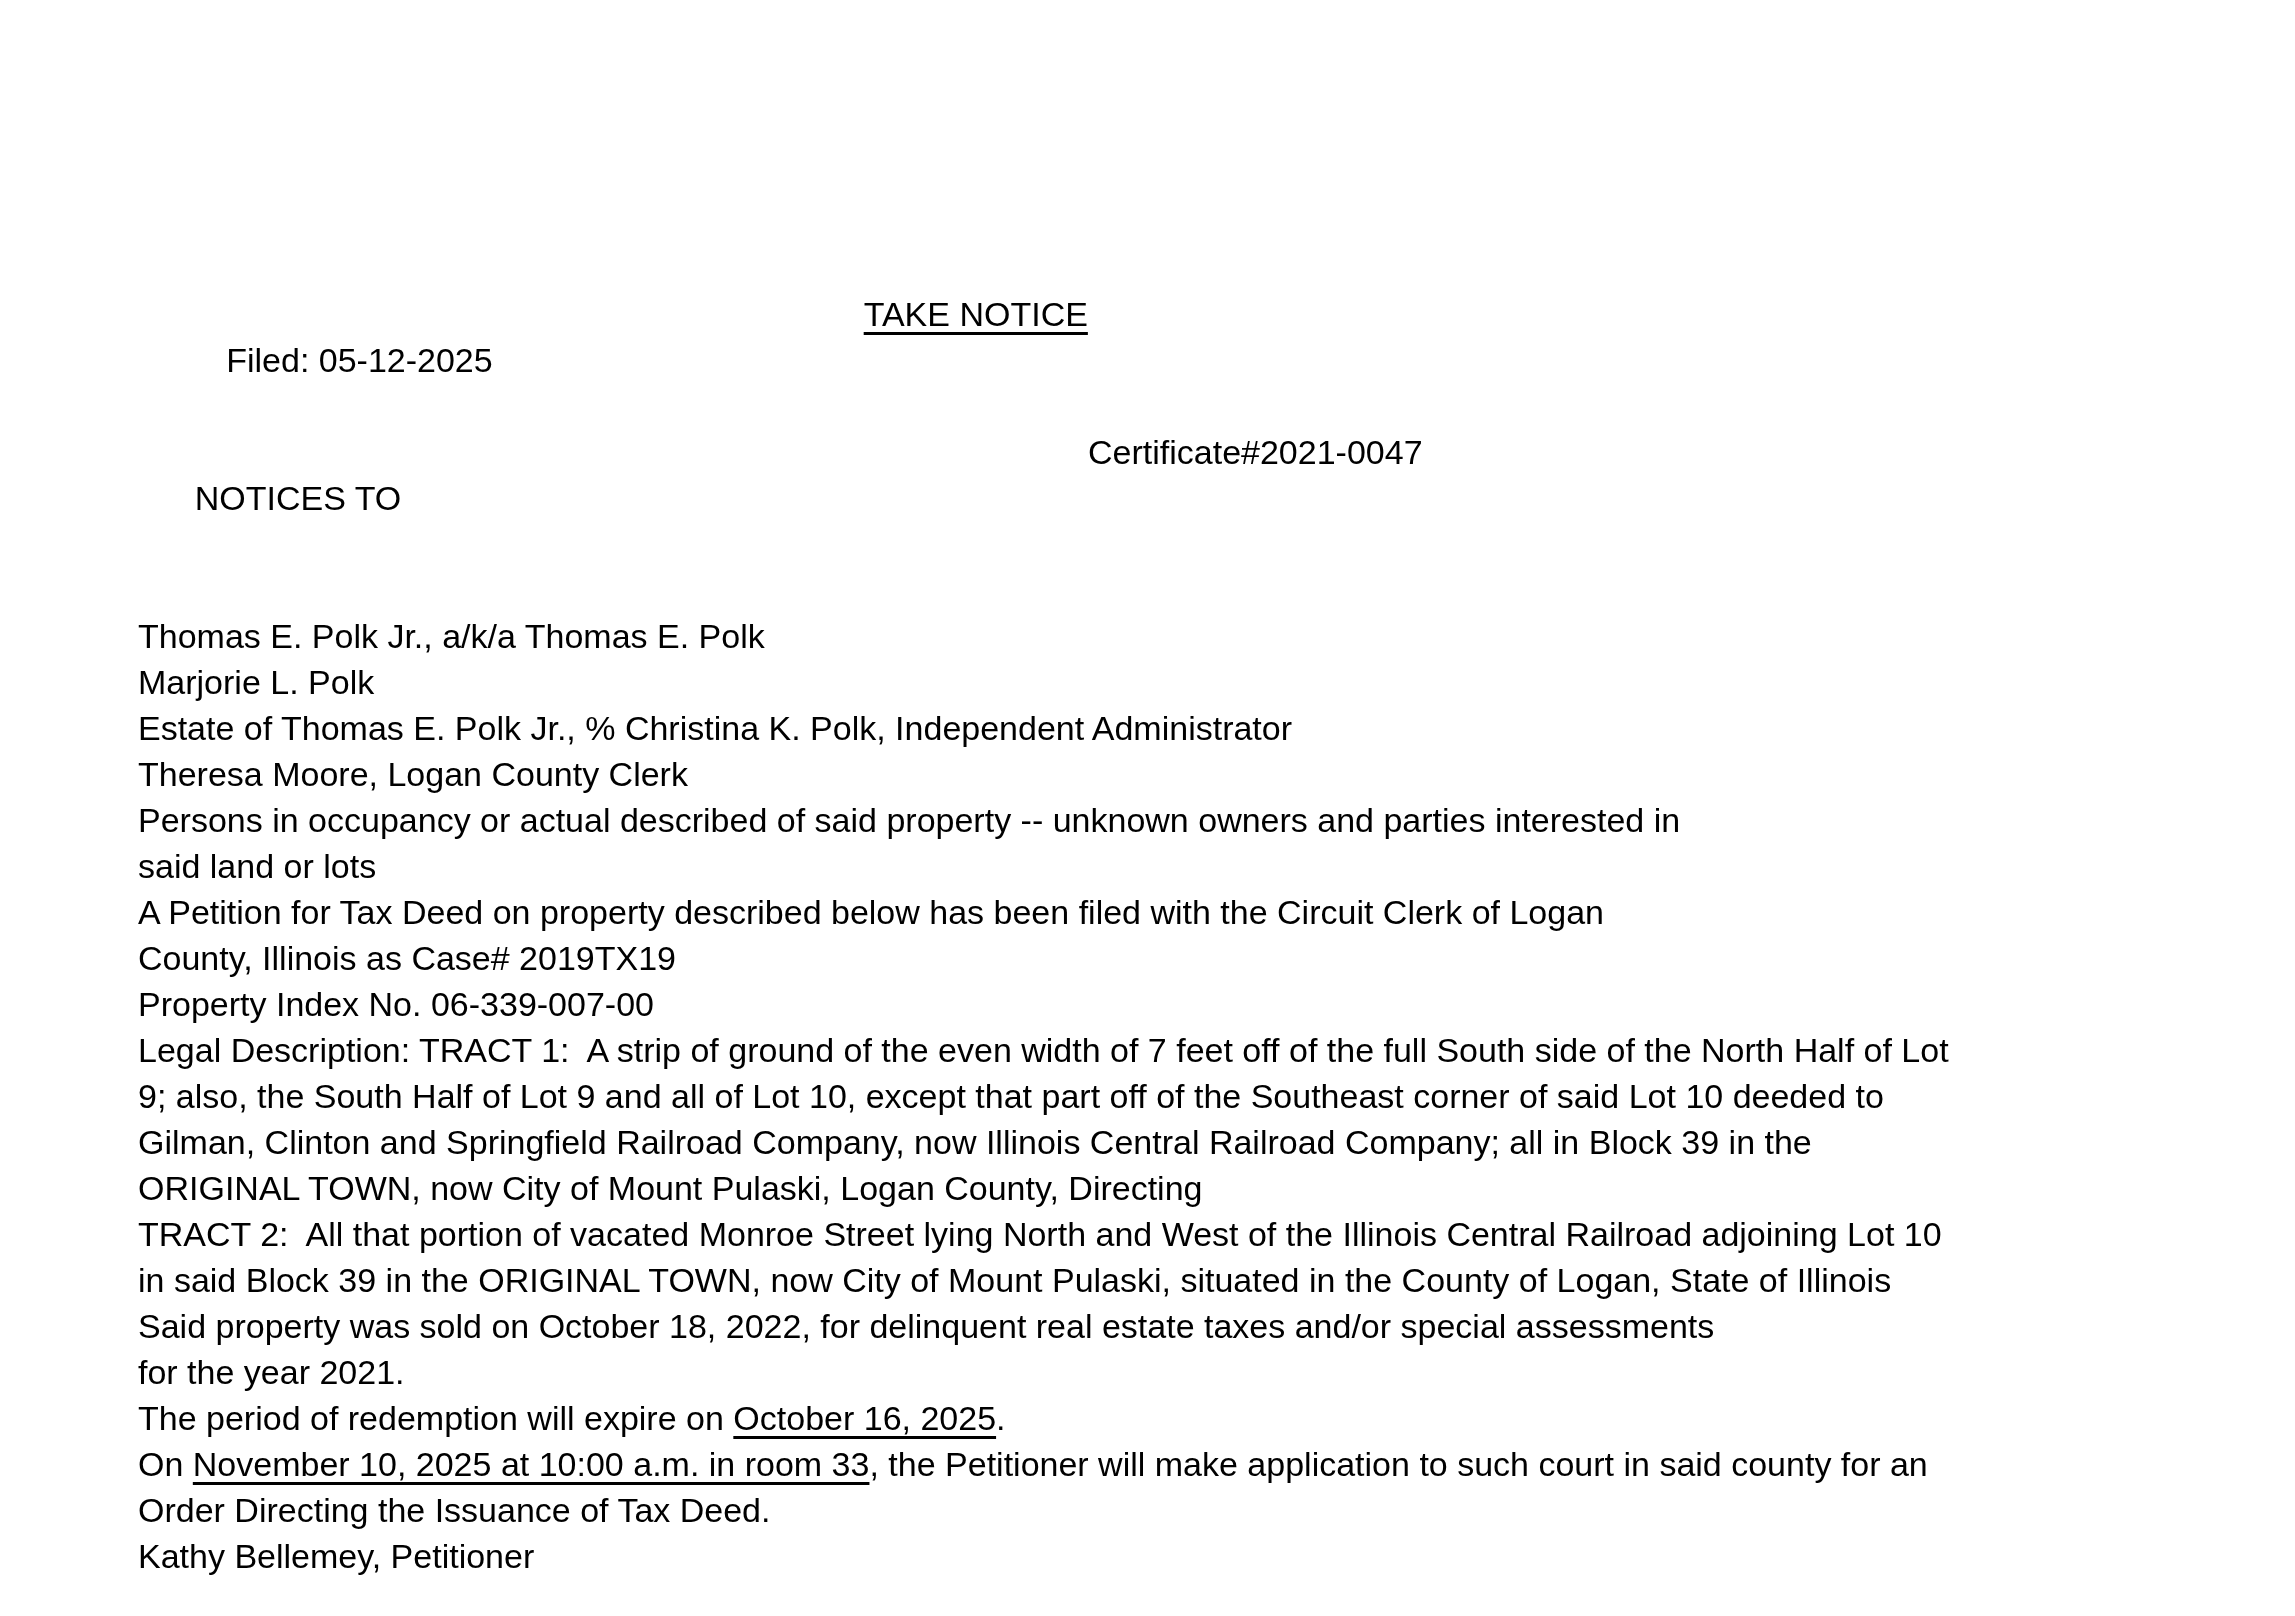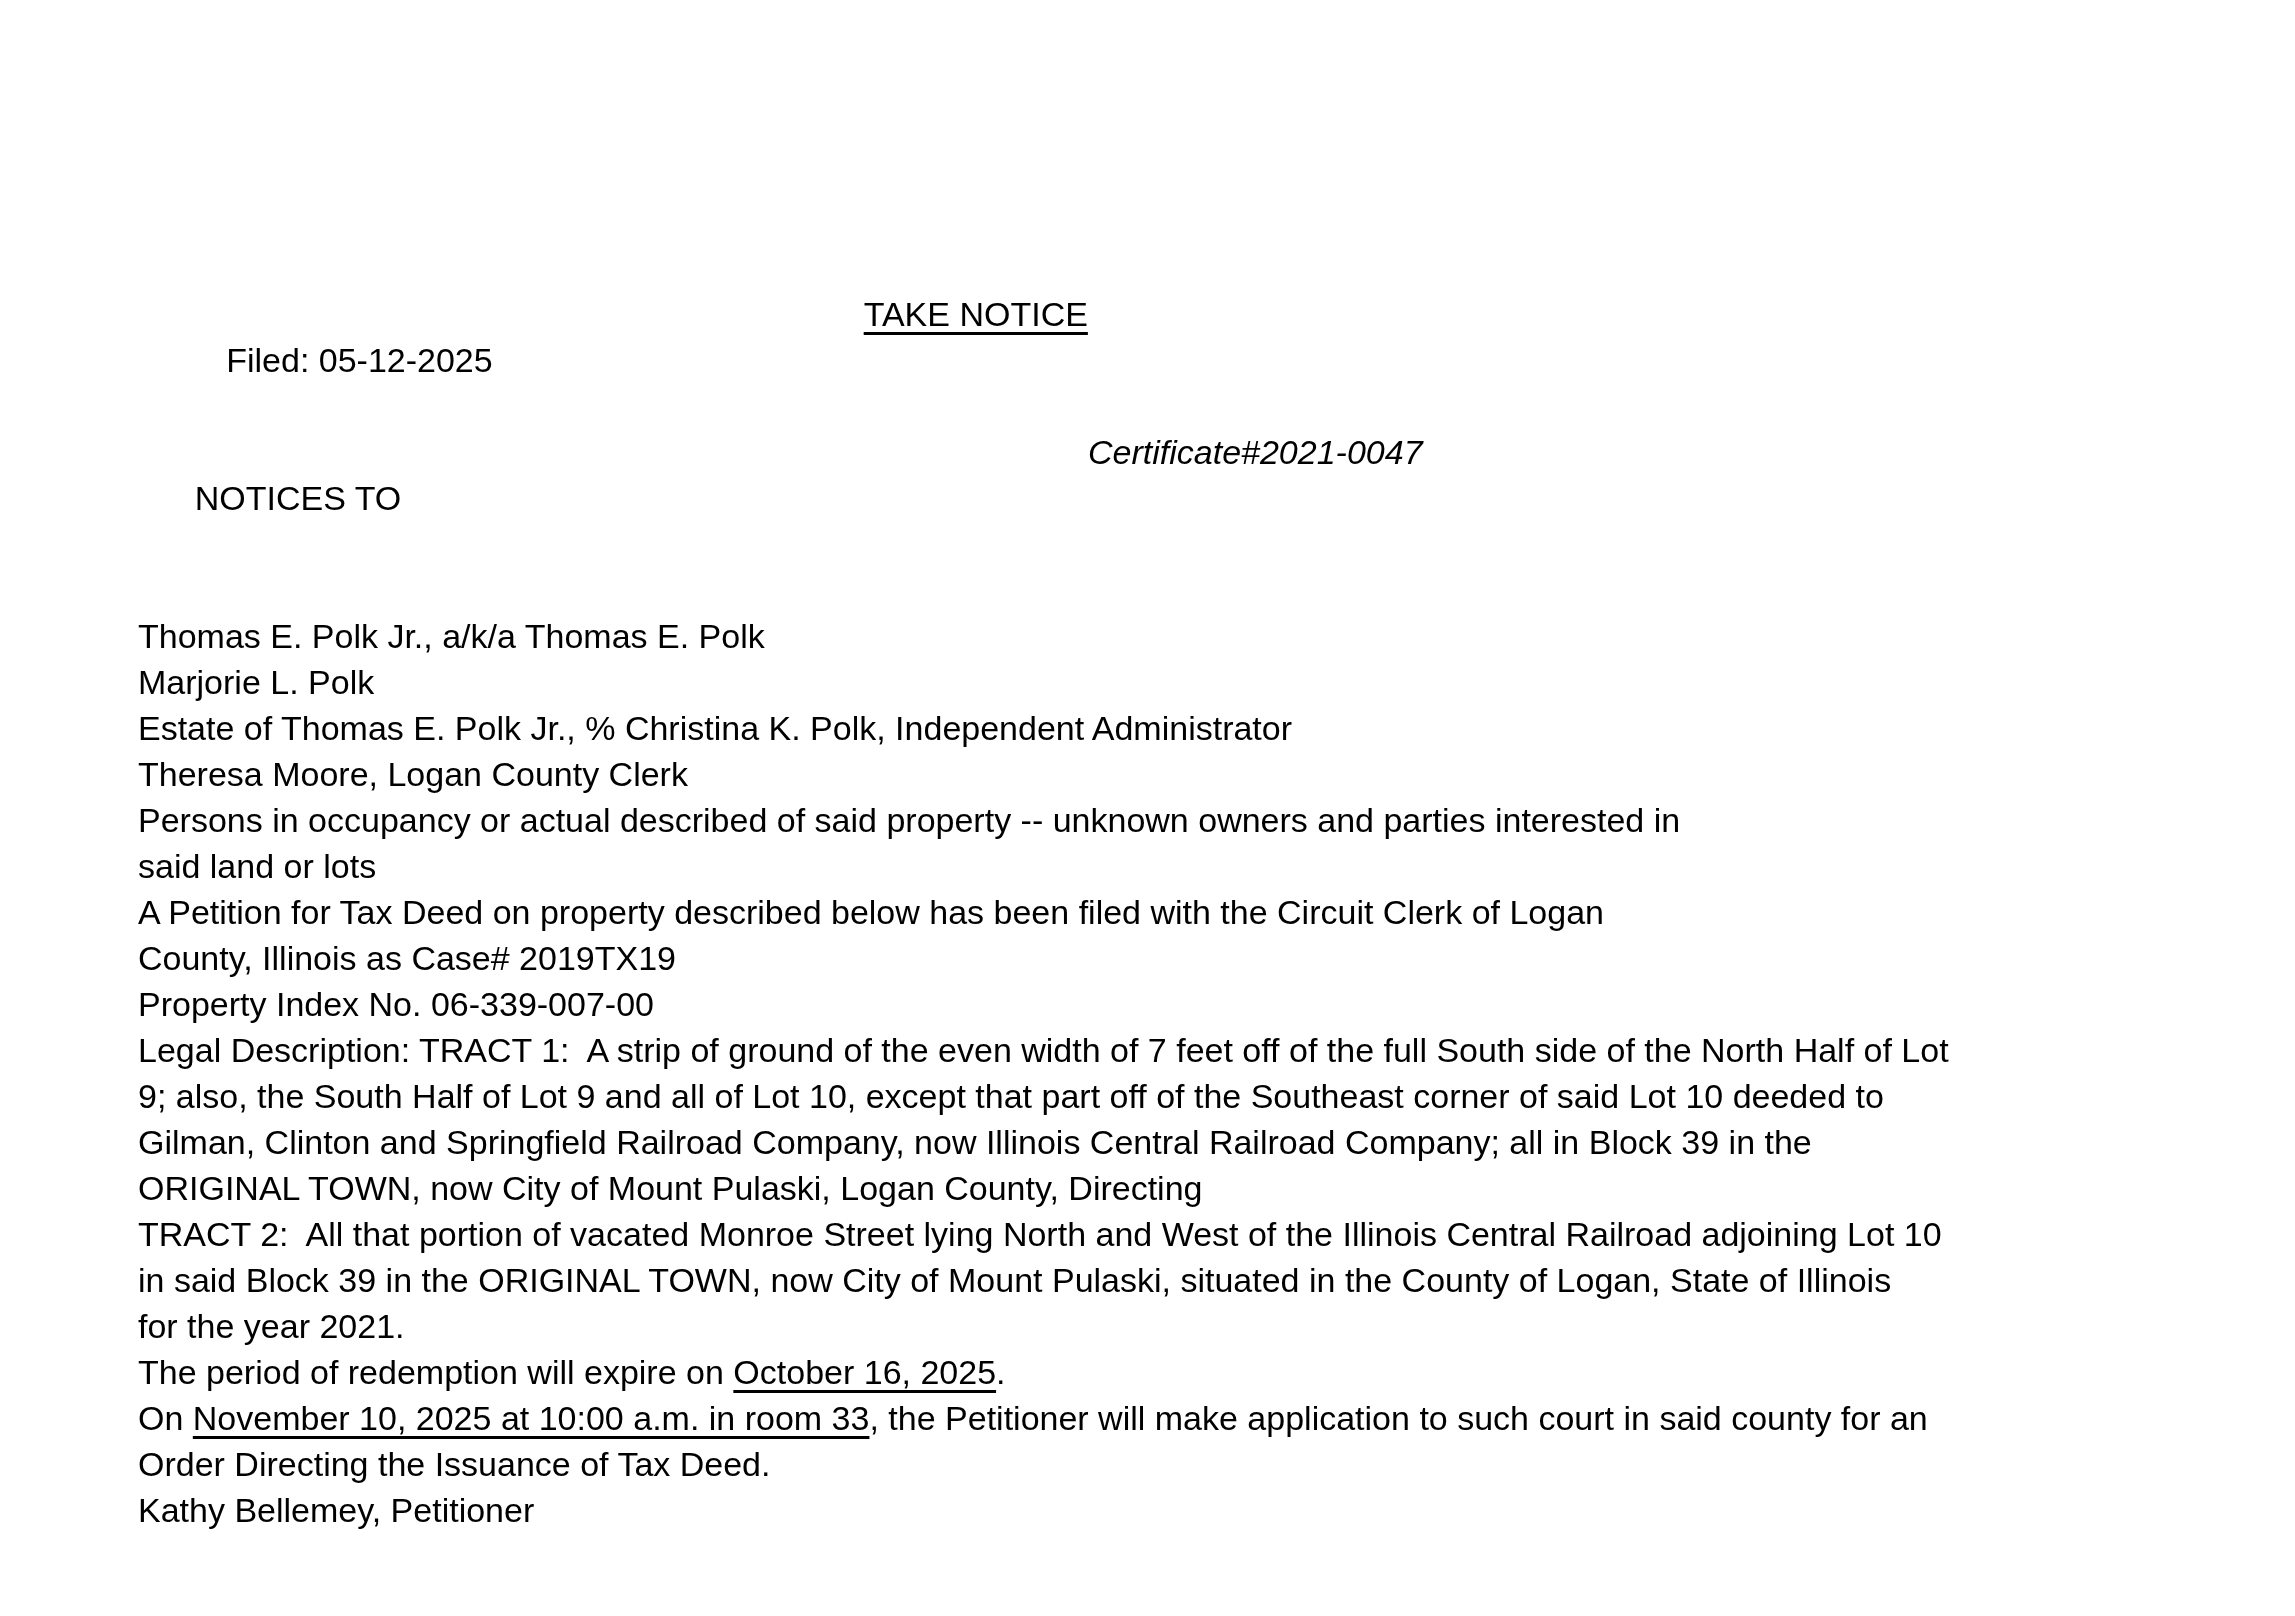--- a/index.html
+++ b/index.html
@@ -41,21 +41,20 @@
   }
   .header-filed {
     margin-left: 31.5px;
     display: inline-block;
   }
   .cert-number {
     position: absolute;
     left: 950px;
     top: 0;
     white-space: pre;
-    font-style: italic;
   }
 </style>
 </head>
 <body>
 
 <div class="page">
   <div class="content">
 
     <div class="line">
       <span class="header-title u">TAKE NOTICE</span>
@@ -77,20 +76,21 @@
     <div class="line">A Petition for Tax Deed on property described below has been filed with the Circuit Clerk of Logan</div>
     <div class="line">County, Illinois as Case# 2019TX19</div>
     <div class="line">Property Index No. 06-339-007-00</div>
 
     <div class="line">Legal Description: TRACT 1:  A strip of ground of the even width of 7 feet off of the full South side of the North Half of Lot</div>
     <div class="line">9; also, the South Half of Lot 9 and all of Lot 10, except that part off of the Southeast corner of said Lot 10 deeded to</div>
     <div class="line">Gilman, Clinton and Springfield Railroad Company, now Illinois Central Railroad Company; all in Block 39 in the</div>
     <div class="line">ORIGINAL TOWN, now City of Mount Pulaski, Logan County, Directing</div>
     <div class="line">TRACT 2:  All that portion of vacated Monroe Street lying North and West of the Illinois Central Railroad adjoining Lot 10</div>
     <div class="line">in said Block 39 in the ORIGINAL TOWN, now City of Mount Pulaski, situated in the County of Logan, State of Illinois</div>
+    <div class="line">Said property was sold on October 18, 2022, for delinquent real estate taxes and/or special assessments</div>
     <div class="line">for the year 2021.</div>
 
     <div class="line"><span>The period of redemption will expire on </span><span class="u">October 16, 2025</span><span>.</span></div>
 
     <div class="line"><span>On </span><span class="u">November 10, 2025 at 10:00 a.m. in room 33</span><span>, the Petitioner will make application to such court in said county for an</span></div>
 
     <div class="line">Order Directing the Issuance of Tax Deed.</div>
 
     <div class="line">Kathy Bellemey, Petitioner</div>
 

